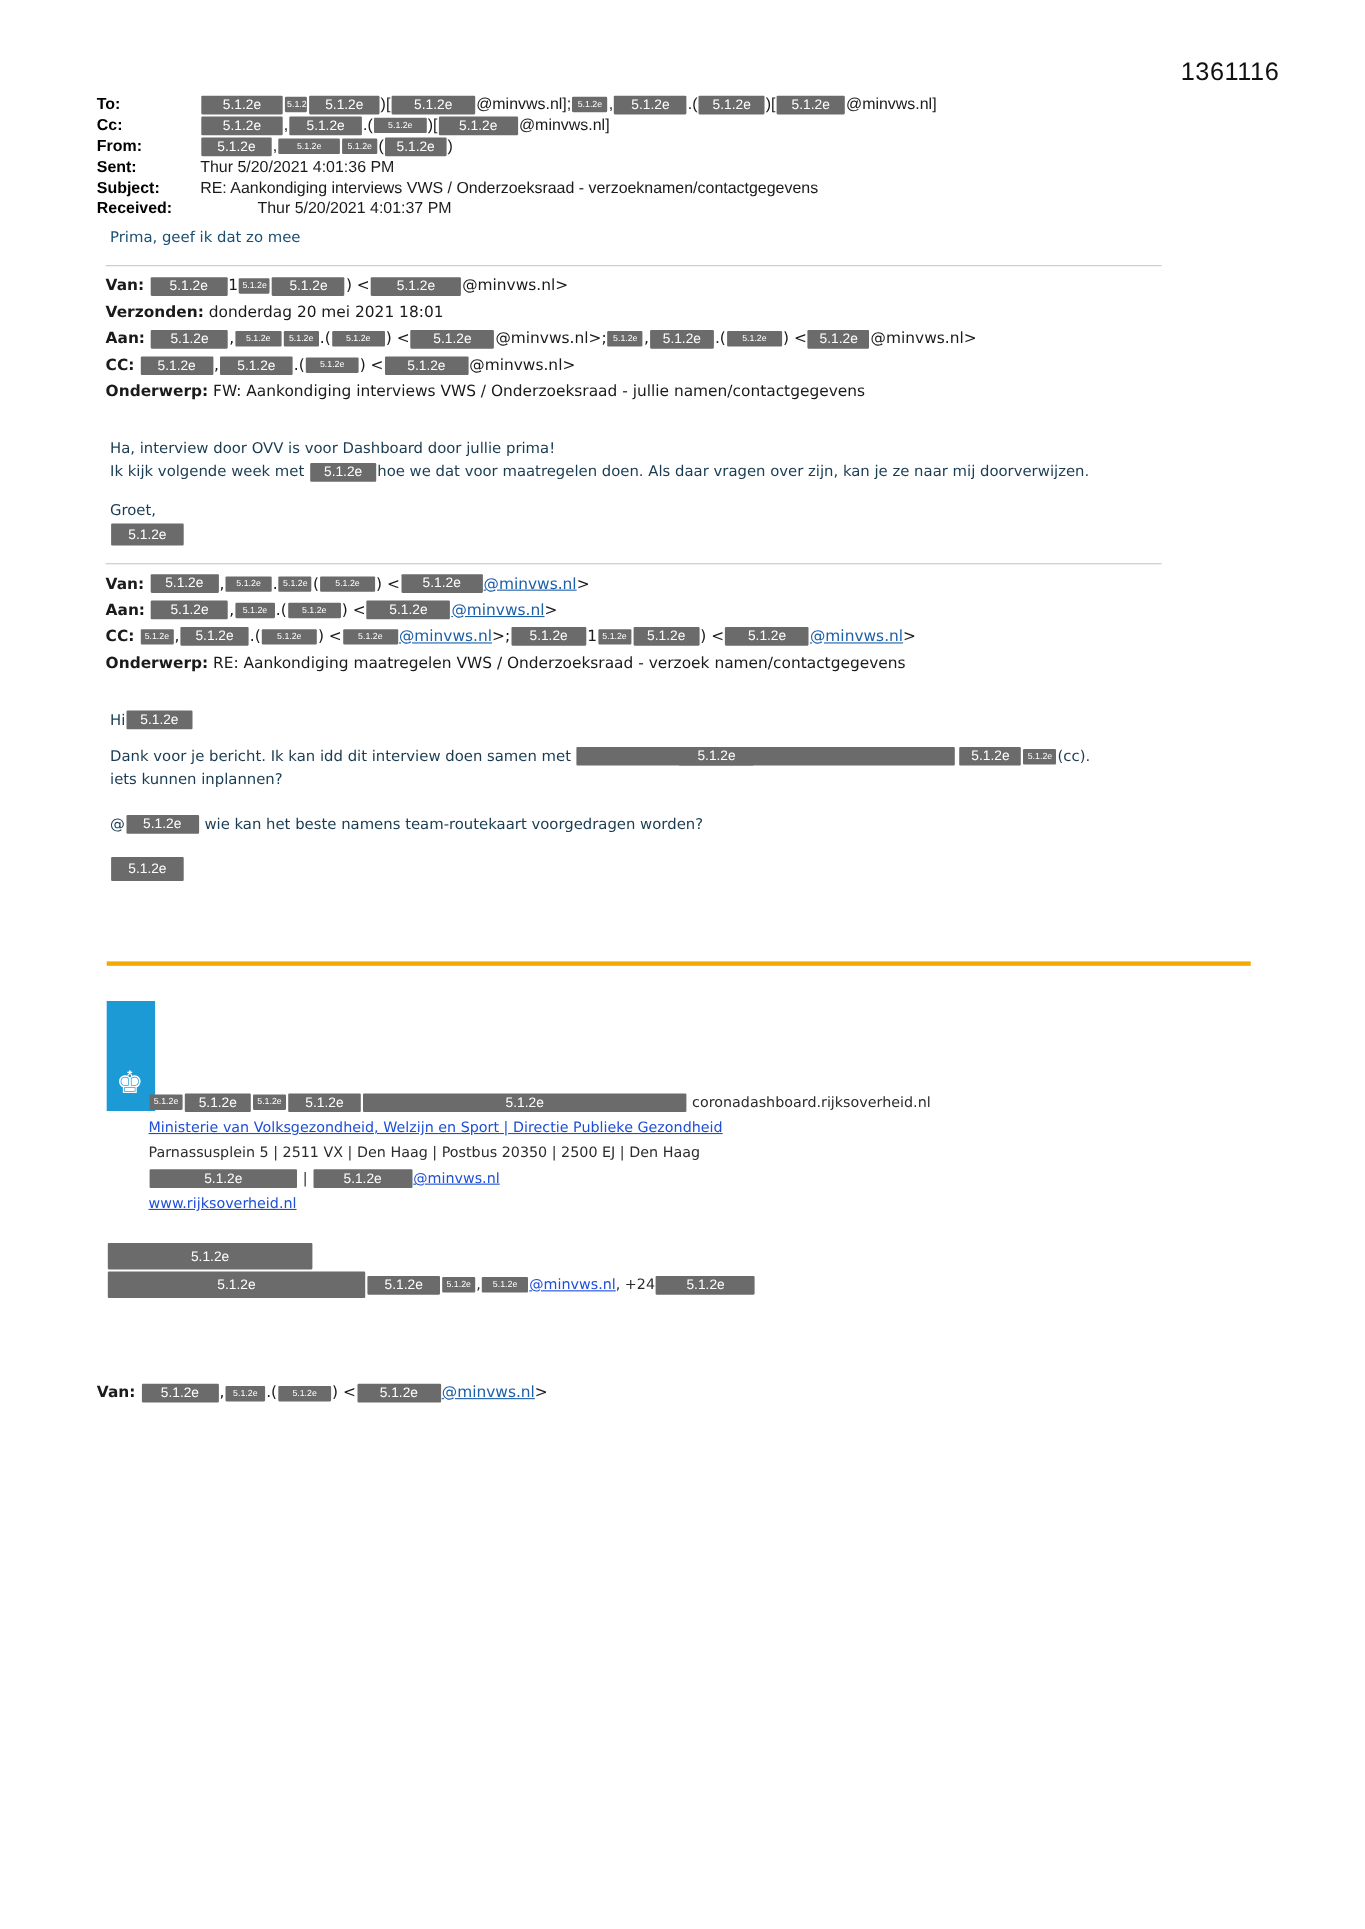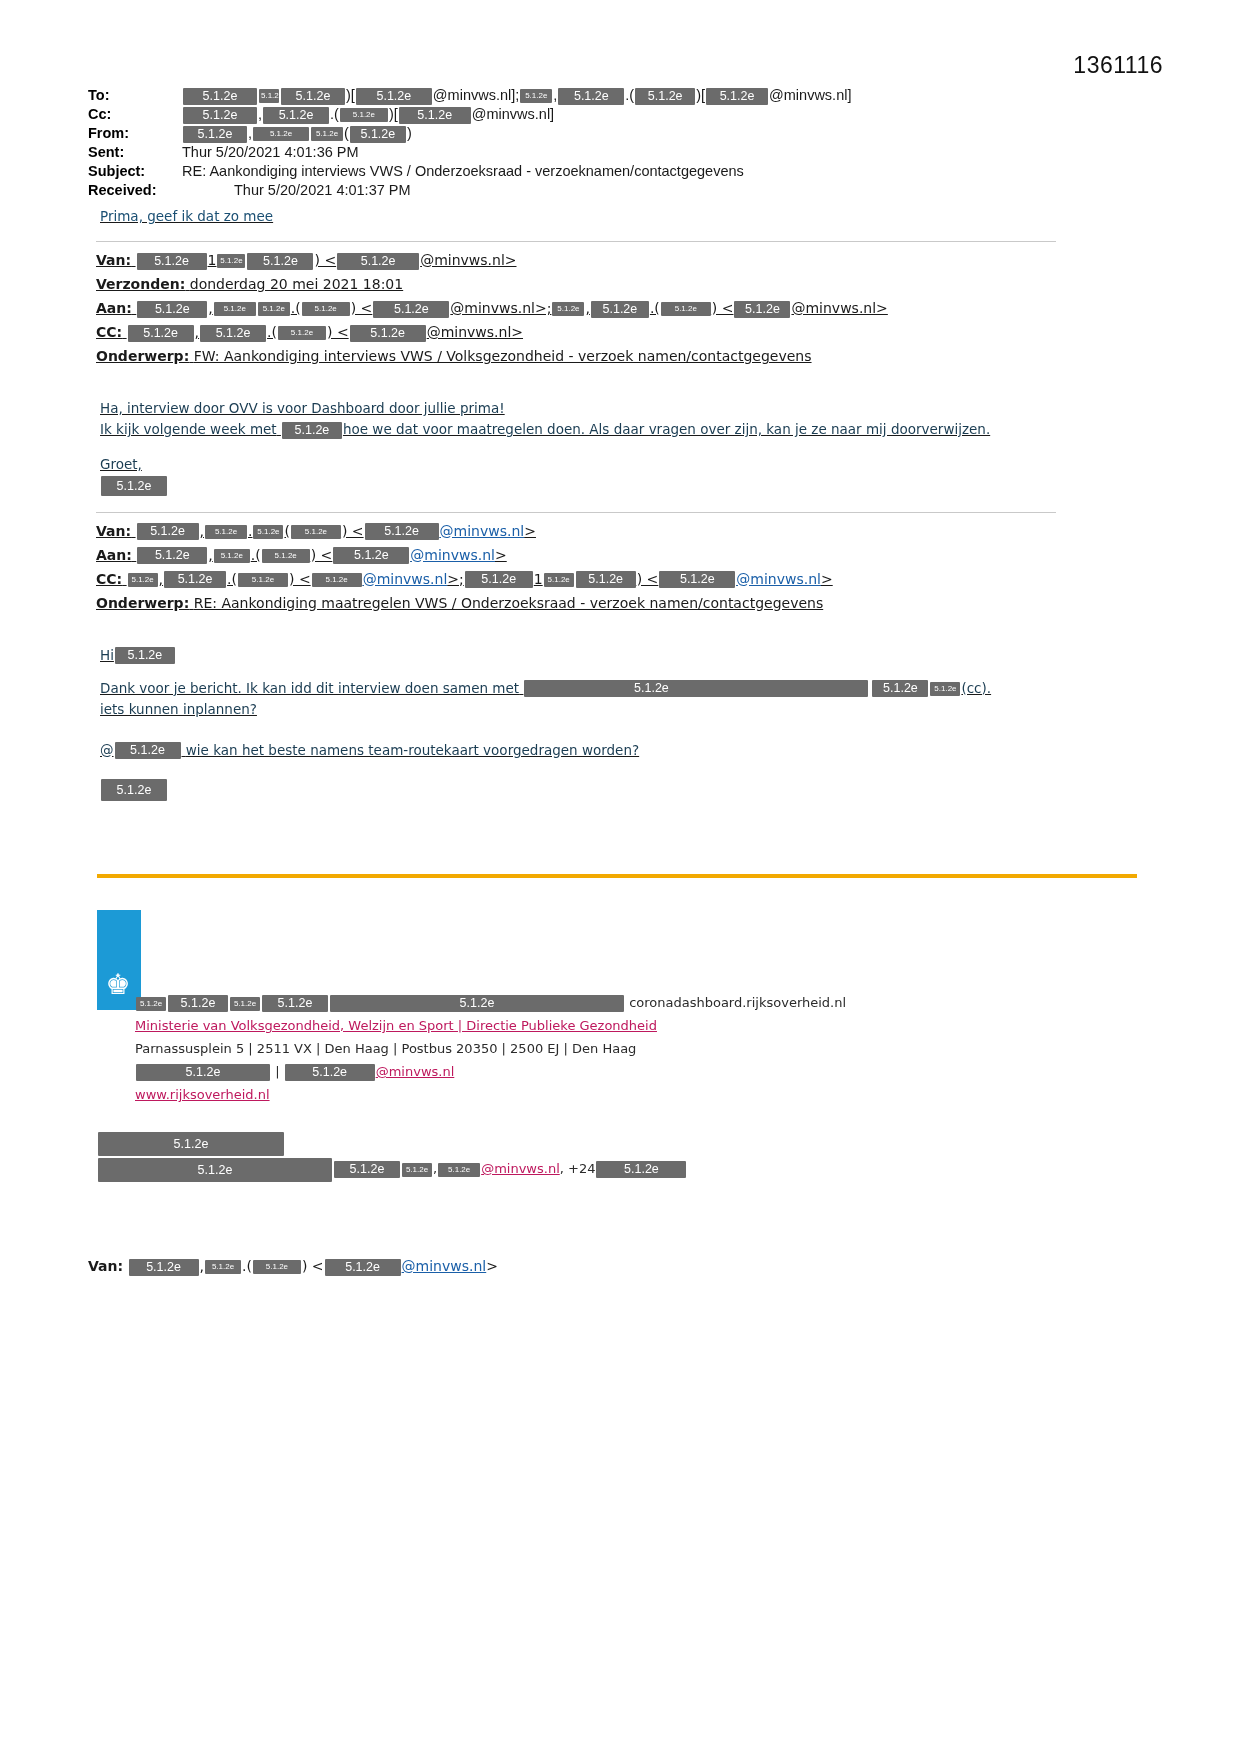--- a/index.html
+++ b/index.html
@@ -75,21 +75,20 @@
   .hdr-val { flex: 1; white-space: nowrap; }
   .hdr-val .plain { font-size: 14.5px; }
 
   
   .body-area {
     position: absolute;
     left: 88px;
     top: 206px;
     width: 1065px;
     font-family: "DejaVu Sans", sans-serif;
-    text-decoration: underline;
   }
   .msg-line {
     font-size: 13.5px;
     line-height: 21px;
     color: #1a4f73;
   }
   .rule {
     border-top: 1px solid #c9c9c9;
     margin: 14px 0 6px 0;
     width: 960px;
@@ -151,21 +150,21 @@
     left: 38px;
     top: 86px;
     width: 1000px;
   }
   .sig-line {
     line-height: 23px;
     font-size: 13px;
     white-space: nowrap;
   }
   .sig-line a, .sig-line .ulink {
-    color: #be185d;
+    color: #1d4ed8;
     text-decoration: underline;
   }
   .sig-sub {
     position: absolute;
     left: 0px;
     top: 225px;
     width: 1000px;
   }
   .sig-sub .sig-line { line-height: 26px; }
 
@@ -245,21 +244,21 @@
       <span class="rd" style="width:66px">5.1.2e</span><span>,</span><span class="rd sm" style="width:38px">5.1.2e</span><span class="rd sm" style="width:28px">5.1.2e</span><span>.(</span><span class="rd sm" style="width:44px">5.1.2e</span><span>) &lt;</span><span class="rd" style="width:72px">5.1.2e</span><span>@minvws.nl&gt;;</span><span class="rd sm" style="width:28px">5.1.2e</span><span>,</span><span class="rd" style="width:54px">5.1.2e</span><span>.(</span><span class="rd sm" style="width:46px">5.1.2e</span><span>) &lt;</span><span class="rd" style="width:52px">5.1.2e</span><span>@minvws.nl&gt;</span>
     </div>
 
     <div class="field-row" style="margin-left:8px">
       <b>CC:</b>
       <span class="rd" style="width:62px">5.1.2e</span><span>,</span><span class="rd" style="width:62px">5.1.2e</span><span>.(</span><span class="rd sm" style="width:44px">5.1.2e</span><span>) &lt;</span><span class="rd" style="width:72px">5.1.2e</span><span>@minvws.nl&gt;</span>
     </div>
 
     <div class="field-row" style="margin-left:8px">
       <b>Onderwerp:</b>
-      <span>FW: Aankondiging interviews VWS / Volksgezondheid - verzoek namen/contactgegevens</span>
+      <span>FW: Aankondiging interviews VWS / Onderzoeksraad - jullie namen/contactgegevens</span>
     </div>
 
     <div style="height:30px"></div>
 
     <div class="para" style="margin-left:12px">Ha, interview door OVV is voor Dashboard door jullie prima!</div>
     <div class="para" style="margin-left:12px">
       <span>Ik kijk volgende week met</span>
       <span class="rd" style="width:56px">5.1.2e</span><span>hoe we dat voor maatregelen doen. Als daar vragen over zijn, kan je ze naar mij doorverwijzen.</span>
     </div>
 

